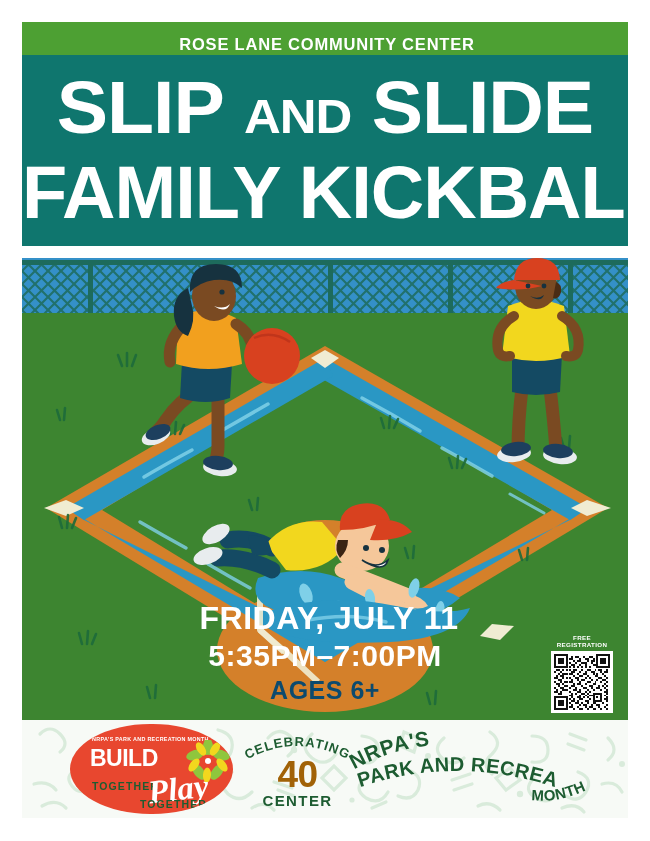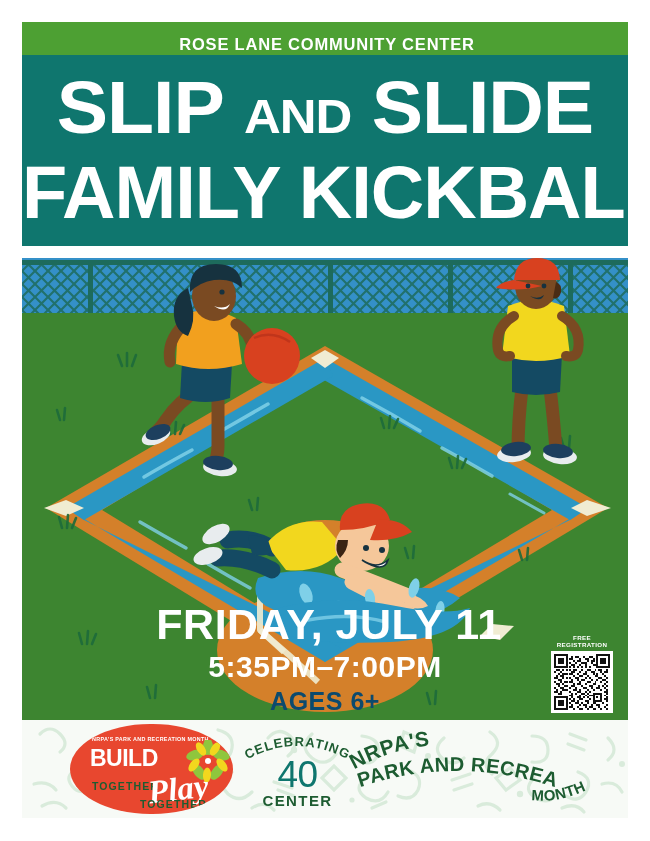--- a/index.html
+++ b/index.html
@@ -24,21 +24,21 @@
   .title-line1 .small{font-size:49px;letter-spacing:-1px;}
   .title-line2{top:101px;font-size:74px;transform:scaleX(1.0);}
 
   
   .scene{position:absolute;left:0;top:236px;width:606px;height:462px;overflow:hidden;background:#3d8530;}
   .scene svg{display:block;}
 
   
   .details{position:absolute;left:0;top:580px;width:606px;text-align:center;}
   .det-date{color:#ffffff;font-family:"Liberation Sans Narrow","Liberation Sans",sans-serif;
-    font-weight:bold;font-size:43px;letter-spacing:.5px;line-height:1.05;padding-left:8px;}
+    font-weight:bold;font-size:32px;letter-spacing:.5px;line-height:1.05;padding-left:8px;}
   .det-time{color:#ffffff;font-family:"Liberation Sans Narrow","Liberation Sans",sans-serif;
     font-weight:bold;font-size:30px;letter-spacing:.5px;line-height:1.2;margin-top:2px;}
   .det-ages{color:#0c4a6e;font-family:"Liberation Sans Narrow","Liberation Sans",sans-serif;
     font-weight:bold;font-size:25px;letter-spacing:.5px;line-height:1.2;margin-top:1px;}
 
   
   .qr-block{position:absolute;left:526px;top:612px;width:68px;text-align:center;}
   .qr-label{color:#ffffff;font-size:6.2px;font-weight:bold;letter-spacing:.35px;margin-bottom:2.5px;
     font-family:"Liberation Sans",sans-serif;}
   .qr-code{width:62px;height:62px;margin:0 auto;background:#ffffff;padding:3px;box-sizing:border-box;}
@@ -62,23 +62,23 @@
   .badge-play{position:absolute;left:78px;top:49px;color:#ffffff;
     font-family:"Liberation Serif",serif;font-style:italic;font-weight:bold;
     font-size:33px;line-height:1;transform:rotate(-7deg);}
   .badge-tog2{position:absolute;left:70px;top:74px;color:#1d5c31;
     font-size:10.5px;font-weight:bold;letter-spacing:1.1px;
     font-family:"Liberation Sans",sans-serif;}
   .badge-flower{position:absolute;left:115px;top:16px;width:46px;height:42px;}
 
   .celebrate{position:absolute;left:218px;top:14px;width:115px;height:76px;text-align:center;}
   .celebrate svg{position:absolute;left:0;top:0;}
-  .celebrate-40{position:absolute;left:0;top:22px;width:115px;color:#0f766e;
+  .celebrate-40{position:absolute;left:0;top:22px;width:115px;color:#a16207;
     font-family:"Liberation Sans Narrow","Liberation Sans",sans-serif;
-    font-weight:normal;font-size:37px;line-height:1;letter-spacing:-.5px;}
+    font-weight:bold;font-size:37px;line-height:1;letter-spacing:-.5px;}
   .celebrate-years{position:absolute;left:0;top:58px;width:115px;color:#1d5c31;
     font-size:15px;font-weight:bold;letter-spacing:1.4px;
     font-family:"Liberation Sans",sans-serif;}
 
   .nrpa-arc{position:absolute;left:322px;top:6px;width:280px;height:86px;}
 </style>
 </head>
 <body>
 
 <div class="poster">

